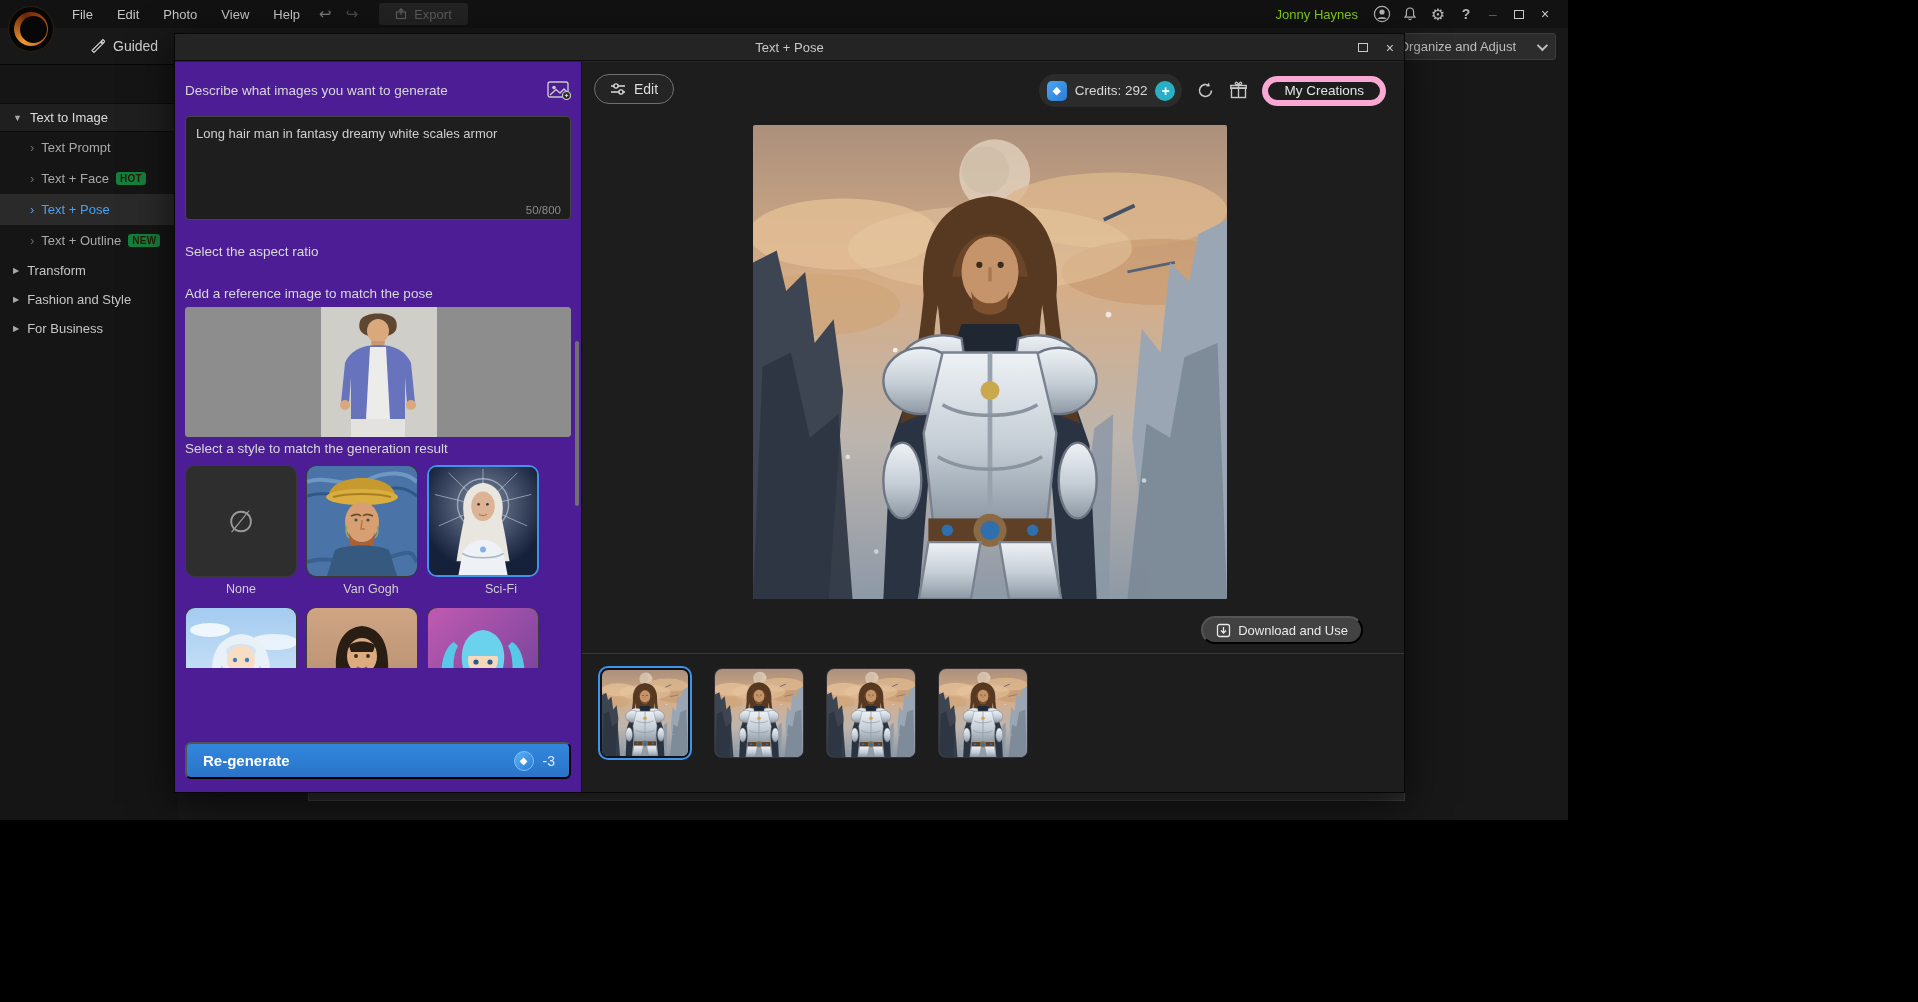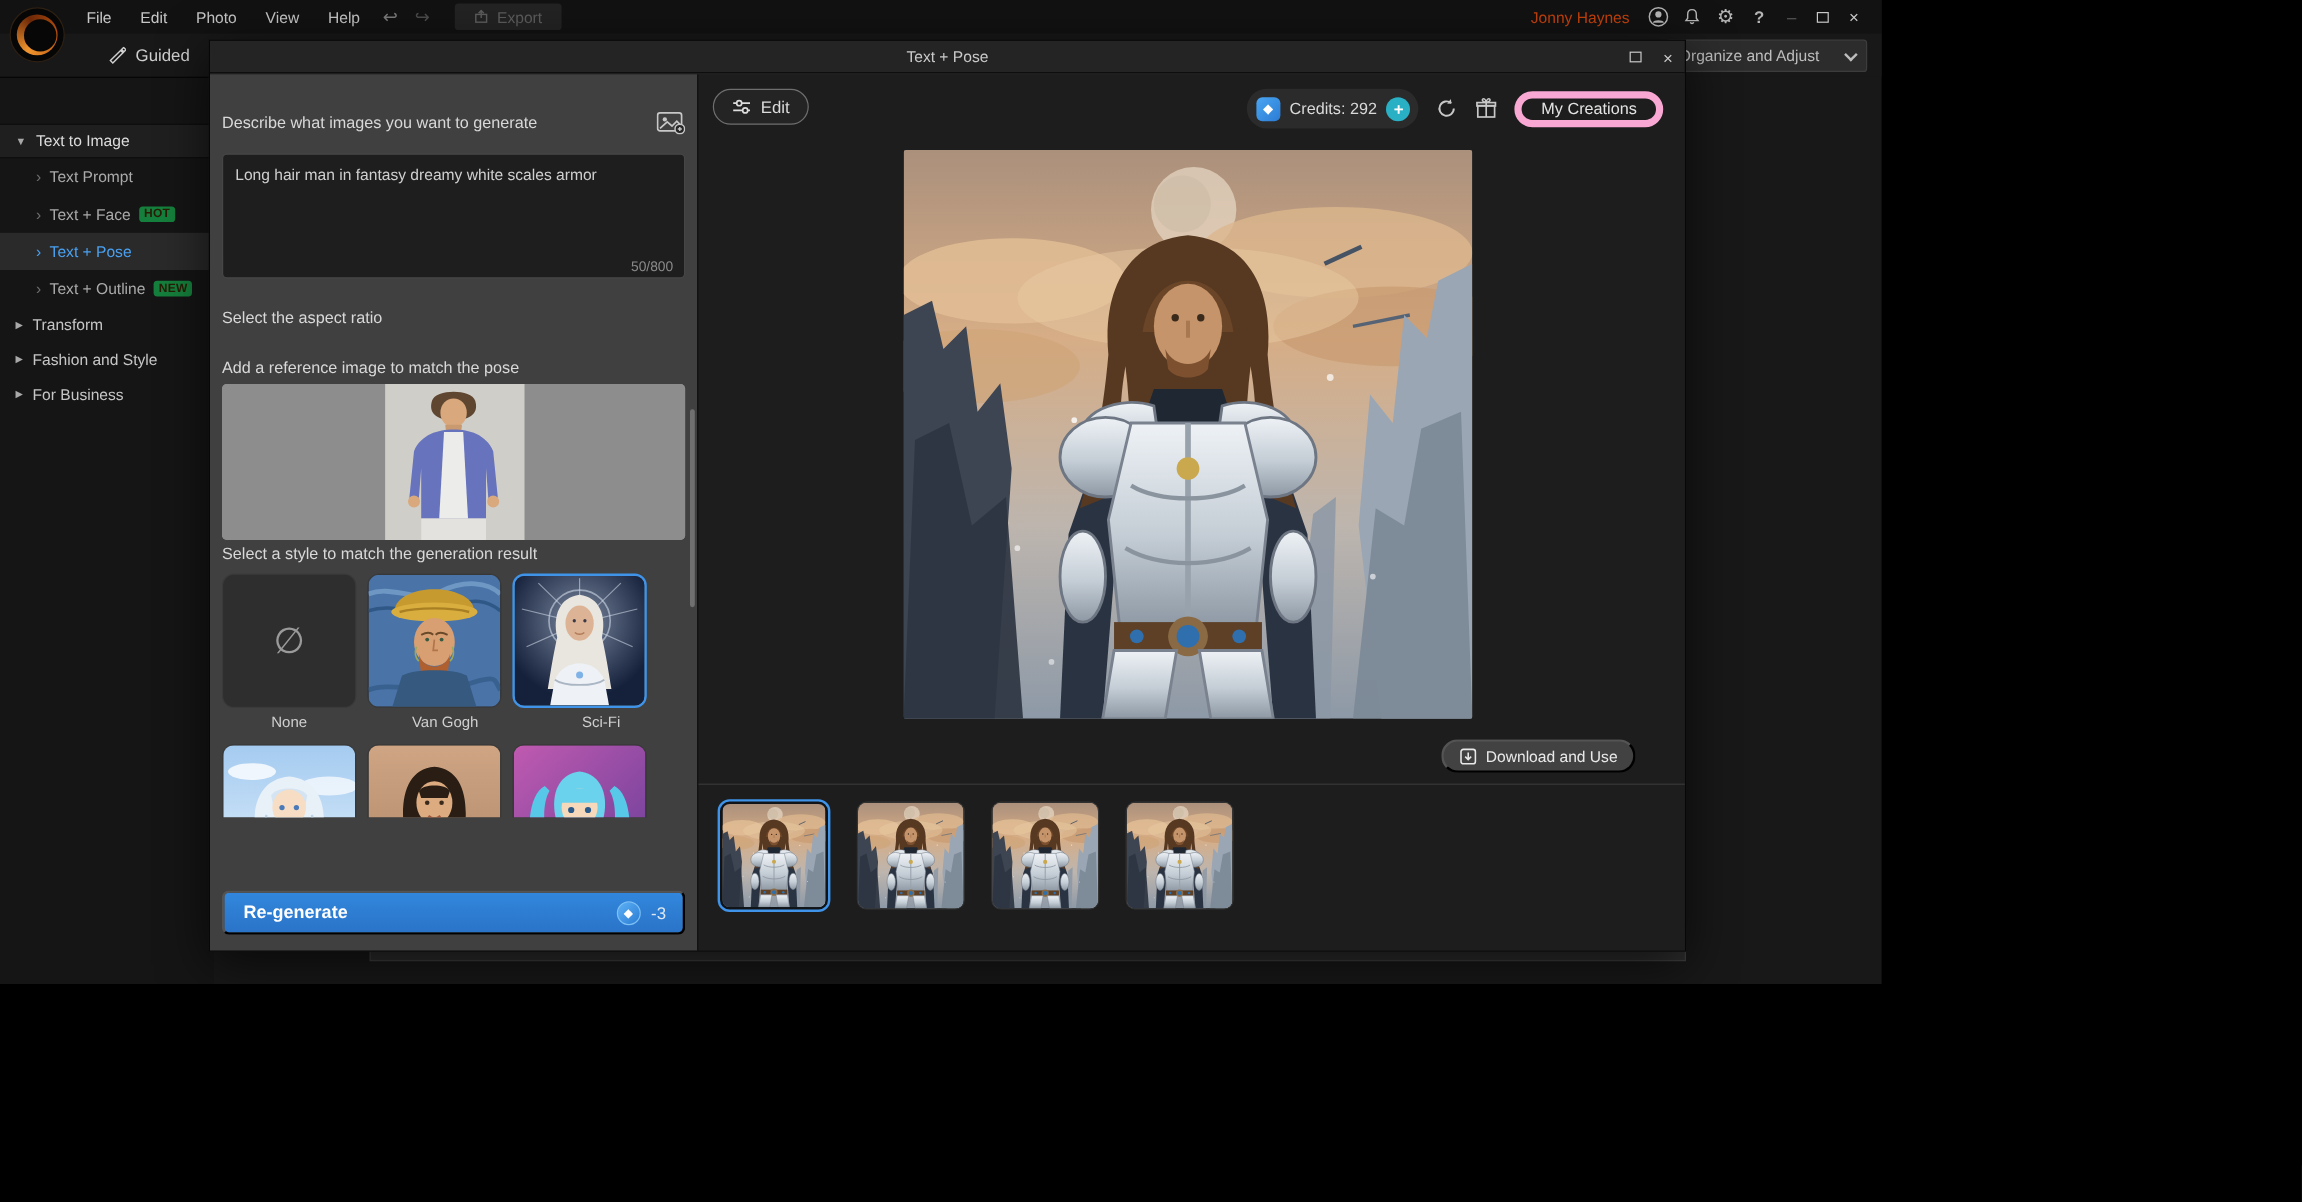--- a/index.html
+++ b/index.html
@@ -11,21 +11,21 @@
   .app { position:absolute; left:0; top:0; width:1568px; height:820px; background:#181818; }
 
   .menubar { position:absolute; left:0; top:0; right:0; height:28px; background:#121212;
              display:flex; align-items:center; padding-left:60px; color:#c6c6c6; font-size:13px; }
   .menu-item { padding:0 12px; height:28px; display:flex; align-items:center; cursor:default; }
   .hist-icon { color:#7b7b7b; font-size:15px; padding:0 7px; }
   .hist-icon.dim { color:#4c4c4c; }
   .export-btn { margin-left:14px; display:flex; align-items:center; gap:7px; background:#232323;
                 border:none; border-radius:3px; height:22px; padding:0 16px; color:#5d5d5d; font-size:13px; }
   .mb-right { margin-left:auto; display:flex; align-items:center; gap:0; padding-right:10px; }
-  .user-name { color:#c2410c; font-size:13px; margin-right:10px; }
+  .user-name { color:#84cc16; font-size:13px; margin-right:10px; }
   .mb-ic { width:28px; height:28px; display:flex; align-items:center; justify-content:center; color:#b5b5b5; }
   .gear-glyph { font-size:16px; color:#b5b5b5; }
   .help-glyph { font-size:14px; color:#b5b5b5; font-weight:bold; }
   .win-ctl { width:26px; height:28px; display:flex; align-items:center; justify-content:center; color:#c9c9c9; font-size:14px; }
   .win-ctl.min { color:#5a5a5a; }
   .restore-box { width:10px; height:9px; border:1px solid #c9c9c9; display:inline-block; }
 
   .logo { position:absolute; left:8px; top:6px; width:46px; height:46px; border-radius:50%;
           background:#060606; border:1px solid #2e2013; overflow:hidden; z-index:5; }
   .logo::before { content:""; position:absolute; inset:5px; border-radius:50%;
@@ -67,21 +67,21 @@
   
   .dialog { position:absolute; left:174px; top:33px; width:1231px; height:760px; background:#242424;
             border:1px solid #070707; box-shadow:0 10px 40px rgba(0,0,0,.65); z-index:10; }
   .dlg-title { height:27px; display:flex; align-items:center; justify-content:center;
                color:#c9c9c9; font-size:13px; border-bottom:1px solid #0e0e0e; position:relative; }
   .dlg-ctls { position:absolute; right:10px; top:0; height:27px; display:flex; align-items:center; gap:18px; }
   .dlg-ctl { color:#c9c9c9; font-size:14px; display:flex; align-items:center; }
   .dlg-body { position:absolute; top:28px; left:0; right:0; bottom:0; display:flex; }
 
   
-  .left-panel { width:406px; background:#404040; position:relative; padding:16px 10px; overflow:hidden; }
+  .left-panel { width:406px; background:#4c1d95; position:relative; padding:4px 10px; overflow:hidden; }
   .lp-label { color:#d8d8d8; font-size:13.5px; }
   .prompt-row { margin-top:14px; display:flex; align-items:center; justify-content:space-between; }
   .prompt-box { position:relative; margin-top:16px; }
   .prompt-box textarea { width:386px; height:104px; background:#1e1e1e; border:1px solid #464646;
       border-radius:4px; resize:none; color:#cfcfcf; font-size:13px; padding:8px 10px;
       font-family:"Liberation Sans", sans-serif; line-height:1.35; }
   .char-counter { position:absolute; right:10px; bottom:8px; color:#8a8a8a; font-size:11.5px; }
   .insp-row { margin-top:12px; display:flex; justify-content:flex-end; }
   .insp-btn { display:flex; align-items:center; gap:7px; background:#3a3a3a; border:1px solid #585858;
       border-radius:14px; height:26px; padding:0 13px; color:#dadada; font-size:12.5px; }

